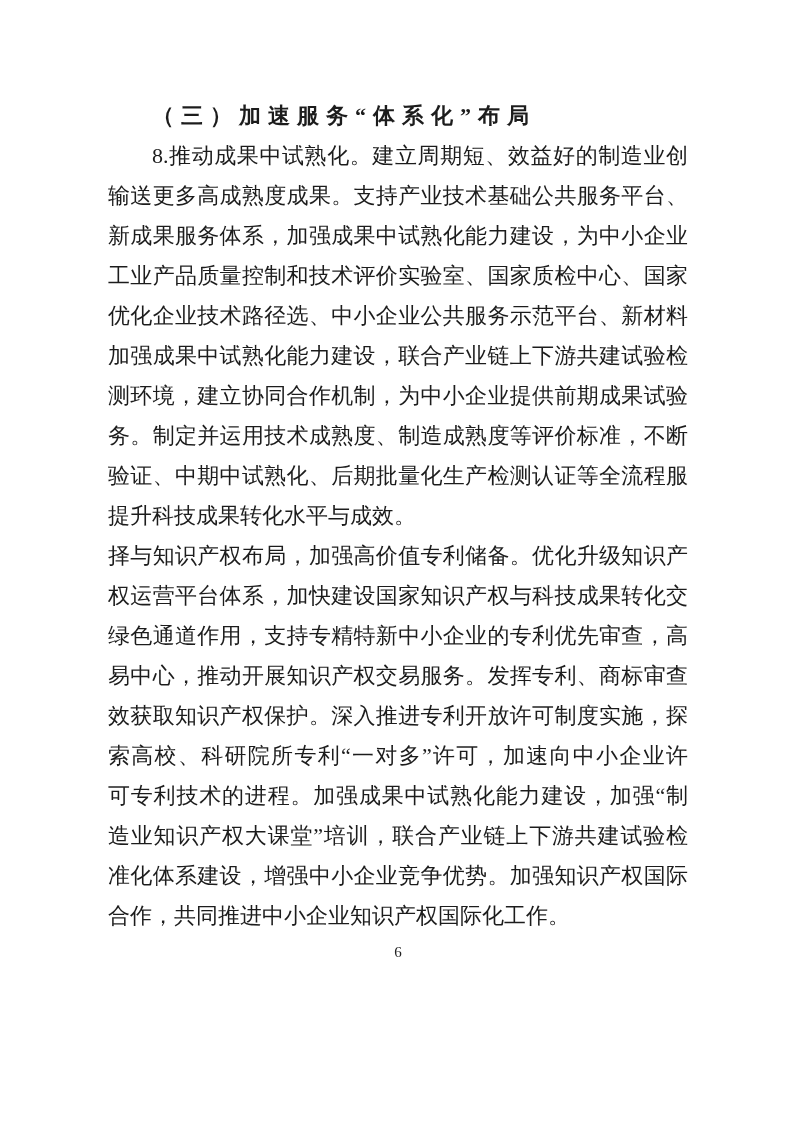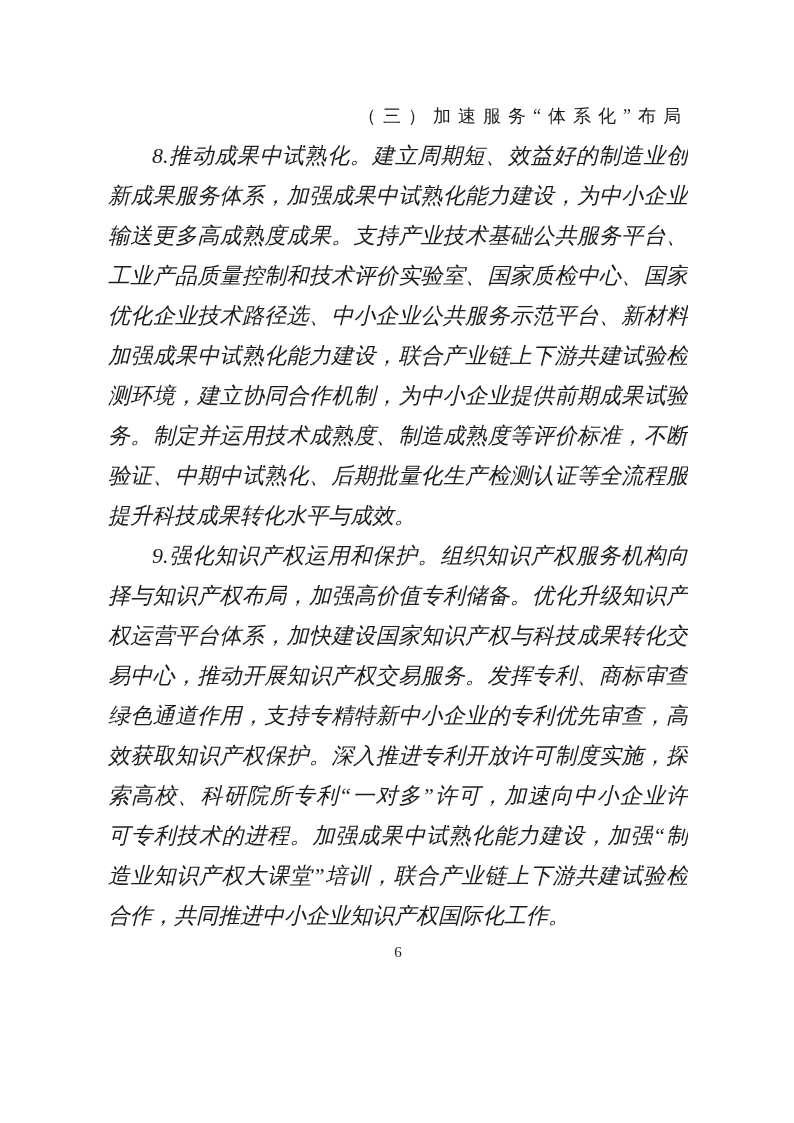--- a/index.html
+++ b/index.html
@@ -12,34 +12,32 @@
     box-sizing: border-box;
     width: 794px;
     height: 1123px;
     background: #ffffff;
     padding: 96px 106px 0 108px;
     font-family: "Liberation Serif", "DejaVu Serif", serif;
     color: #1c1c1c;
     overflow: hidden;
   }
   .heading {
-    font-size: 18px;
-    font-weight: normal;
+    font-size: 22px;
+    font-weight: bold;
     line-height: 40px;
     height: 40px;
     letter-spacing: 7px;
     text-indent: 44px;
     white-space: nowrap;
     overflow: hidden;
-    text-align: right;
   }
   .para {
     margin: 0;
     padding: 0;
-    font-style: italic;
   }
   .line {
     font-size: 22px;
     line-height: 40px;
     height: 40px;
     overflow: hidden;
     text-align: justify;
     text-align-last: justify;
     text-justify: inter-character;
   }
@@ -60,39 +58,39 @@
 </style>
 </head>
 <body>
 
 <div class="page">
 
   <div class="heading">（三）加速服务“体系化”布局</div>
 
   <div class="para">
     <div class="line line-first">8.推动成果中试熟化。建立周期短、效益好的制造业创</div>
+    <div class="line">输送更多高成熟度成果。支持产业技术基础公共服务平台、</div>
     <div class="line">新成果服务体系，加强成果中试熟化能力建设，为中小企业</div>
-    <div class="line">输送更多高成熟度成果。支持产业技术基础公共服务平台、</div>
     <div class="line">工业产品质量控制和技术评价实验室、国家质检中心、国家</div>
     <div class="line">优化企业技术路径选、中小企业公共服务示范平台、新材料重</div>
     <div class="line">加强成果中试熟化能力建设，联合产业链上下游共建试验检</div>
     <div class="line">测环境，建立协同合作机制，为中小企业提供前期成果试验</div>
     <div class="line">务。制定并运用技术成熟度、制造成熟度等评价标准，不断</div>
     <div class="line">验证、中期中试熟化、后期批量化生产检测认证等全流程服</div>
     <div class="line line-last">提升科技成果转化水平与成效。</div>
   </div>
 
   <div class="para">
-    <div class="line line-first">9.强化知识产权运用和保护。组织知识产权服务机构向</div>
     <div class="line">择与知识产权布局，加强高价值专利储备。优化升级知识产</div>
     <div class="line">权运营平台体系，加快建设国家知识产权与科技成果转化交</div>
+    <div class="line">绿色通道作用，支持专精特新中小企业的专利优先审查，高</div>
     <div class="line">易中心，推动开展知识产权交易服务。发挥专利、商标审查</div>
-    <div class="line">绿色通道作用，支持专精特新中小企业的专利优先审查，高</div>
     <div class="line">效获取知识产权保护。深入推进专利开放许可制度实施，探</div>
     <div class="line">索高校、科研院所专利“一对多”许可，加速向中小企业许</div>
     <div class="line">可专利技术的进程。加强成果中试熟化能力建设，加强“制</div>
     <div class="line">造业知识产权大课堂”培训，联合产业链上下游共建试验检</div>
+    <div class="line">准化体系建设，增强中小企业竞争优势。加强知识产权国际</div>
     <div class="line line-last">合作，共同推进中小企业知识产权国际化工作。</div>
   </div>
 
   <div class="page-number">6</div>
 
 </div>
 
 </body></html>

